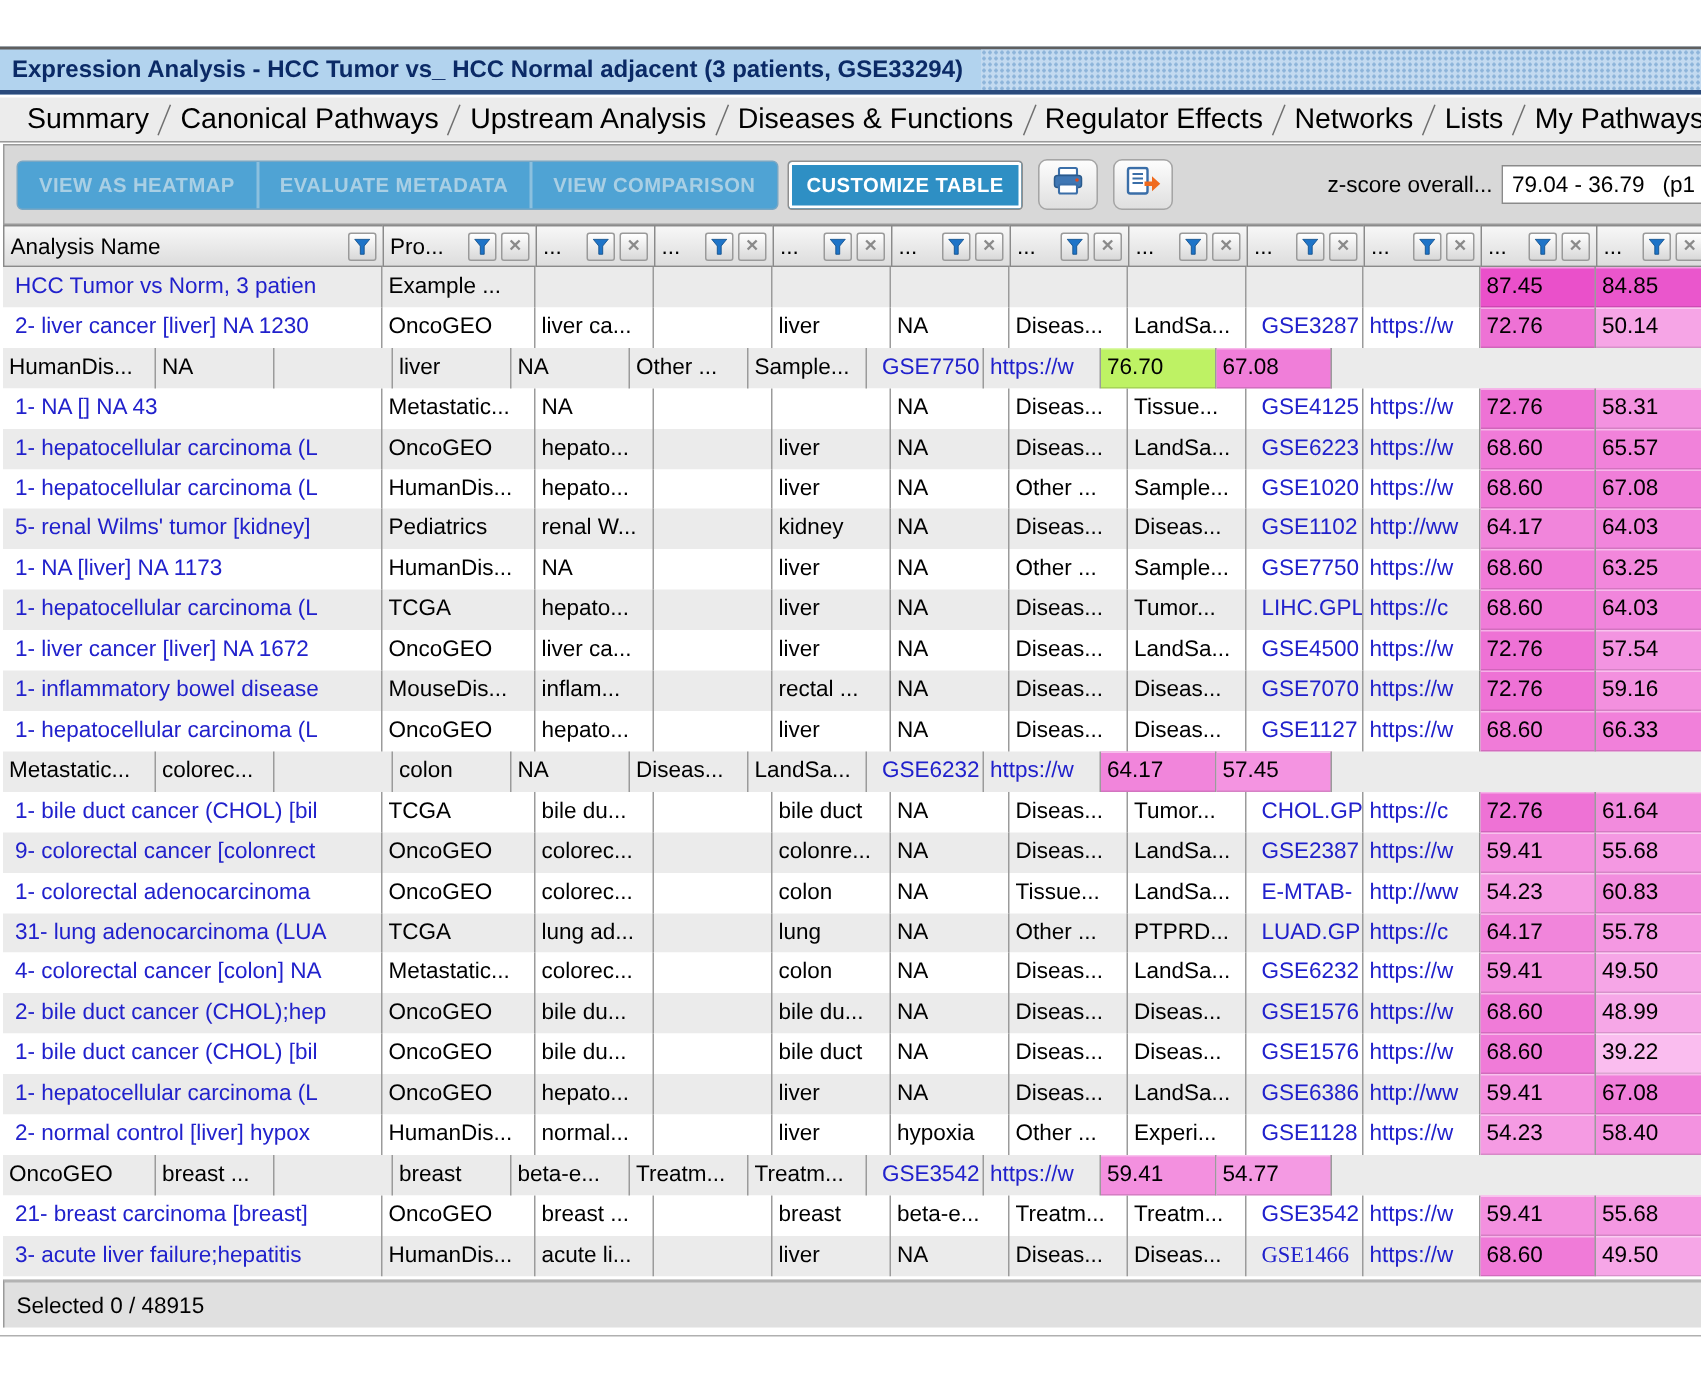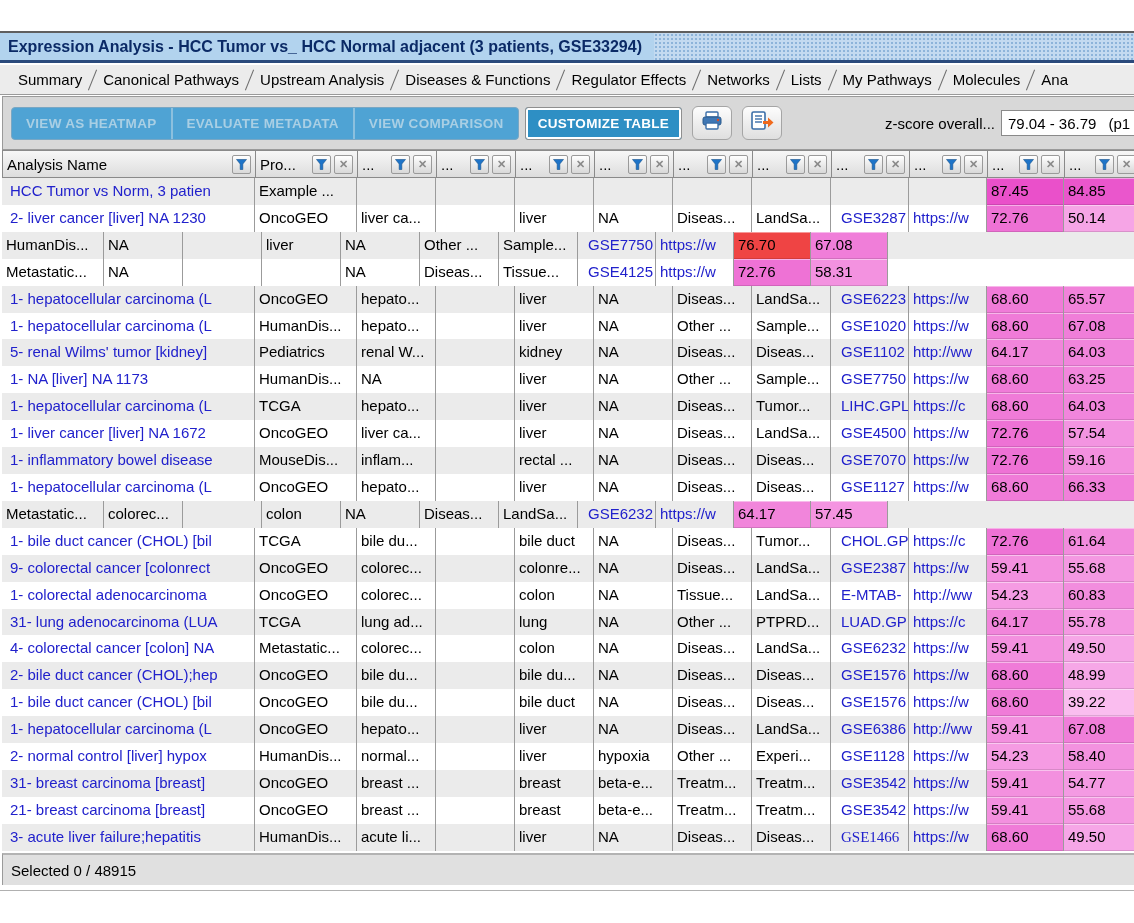--- a/index.html
+++ b/index.html
@@ -10,21 +10,21 @@
   .titlebar{position:absolute;top:31px;left:0;width:1134px;height:32px;display:flex;align-items:stretch;
             background:#b2d3ee;border-top:2px solid #5f5f5f;border-bottom:3px solid #2a4a7c;box-sizing:border-box;}
   .titlebar .title{font-weight:bold;font-size:16px;color:#0b2a66;padding:0 12px 0 8px;white-space:nowrap;
                    display:flex;align-items:center;}
   .titlebar .pattern{flex:1;background-color:#c3daf0;
       background-image:radial-gradient(#8db4da 1px, rgba(0,0,0,0) 1.4px);background-size:4px 4px;}
 
   
   .tabbar{position:absolute;top:65px;left:0;width:1140px;height:30px;display:flex;align-items:center;
           background:#ececec;border-bottom:1px solid #9a9a9a;box-sizing:border-box;padding-left:8px;overflow:hidden;}
-  .tab{font-size:15px;color:#000;padding:4px 10px;white-space:nowrap;cursor:default;}
+  .tab{font-size:19px;color:#000;padding:4px 10px;white-space:nowrap;cursor:default;}
   .tabsep{width:1px;height:22px;background:#6f6f6f;transform:rotate(22deg);flex:0 0 1px;}
 
   
   .toolbar{position:absolute;top:96px;left:2px;width:1140px;height:54px;background:#d8d8d8;
            border:1px solid #9a9a9a;border-right:none;box-sizing:border-box;display:flex;align-items:center;padding-left:8px;}
   .btn-group{display:flex;background:#4fa3d4;border:1px solid #79a7c4;border-radius:4px;overflow:hidden;}
   .dis-btn{padding:8px 14px;color:#a9cfe4;font-weight:bold;font-size:13.5px;letter-spacing:.3px;
            border-right:2px solid #8cc0de;white-space:nowrap;cursor:default;}
   .dis-btn:last-child{border-right:none;}
   .customize-btn{margin-left:6px;background:#2e8fc4;color:#fff;font-weight:bold;font-size:13.5px;letter-spacing:.3px;
@@ -298,24 +298,25 @@
       <div class="trow">
         <div class="tcell" style="width: 102px;">HumanDis...</div>
         <div class="tcell" style="width: 79px;">NA</div>
         <div class="tcell" style="width: 79px;"></div>
         <div class="tcell" style="width: 79px;">liver</div>
         <div class="tcell" style="width: 79px;">NA</div>
         <div class="tcell" style="width: 79px;">Other ...</div>
         <div class="tcell" style="width: 79px;">Sample...</div>
         <div class="tcell link ds" style="width: 78px;">GSE7750</div>
         <div class="tcell link" style="width: 78px;">https://w</div>
-        <div class="tcell zcell" style="width: 77px; background: #ef4444;">76.70</div>
+        <div class="tcell zcell" style="width: 77px; background: #bef264;">76.70</div>
         <div class="tcell zcell" style="width: 77px; background: rgb(240, 126, 217);">67.08</div>
       </div>
       <div class="trow">
+        <div class="tcell namec link" style="width: 253px;">1- NA [] NA 43</div>
         <div class="tcell" style="width: 102px;">Metastatic...</div>
         <div class="tcell" style="width: 79px;">NA</div>
         <div class="tcell" style="width: 79px;"></div>
         <div class="tcell" style="width: 79px;"></div>
         <div class="tcell" style="width: 79px;">NA</div>
         <div class="tcell" style="width: 79px;">Diseas...</div>
         <div class="tcell" style="width: 79px;">Tissue...</div>
         <div class="tcell link ds" style="width: 78px;">GSE4125</div>
         <div class="tcell link" style="width: 78px;">https://w</div>
         <div class="tcell zcell" style="width: 77px; background: rgb(238, 114, 213);">72.76</div>
@@ -566,21 +567,20 @@
         <div class="tcell" style="width: 79px;">liver</div>
         <div class="tcell" style="width: 79px;">hypoxia</div>
         <div class="tcell" style="width: 79px;">Other ...</div>
         <div class="tcell" style="width: 79px;">Experi...</div>
         <div class="tcell link ds" style="width: 78px;">GSE1128</div>
         <div class="tcell link" style="width: 78px;">https://w</div>
         <div class="tcell zcell" style="width: 77px; background: rgb(245, 155, 227);">54.23</div>
         <div class="tcell zcell" style="width: 77px; background: rgb(243, 146, 224);">58.40</div>
       </div>
       <div class="trow">
-        <div class="tcell namec link" style="width: 253px;">31- breast carcinoma [breast]</div>
         <div class="tcell" style="width: 102px;">OncoGEO</div>
         <div class="tcell" style="width: 79px;">breast ...</div>
         <div class="tcell" style="width: 79px;"></div>
         <div class="tcell" style="width: 79px;">breast</div>
         <div class="tcell" style="width: 79px;">beta-e...</div>
         <div class="tcell" style="width: 79px;">Treatm...</div>
         <div class="tcell" style="width: 79px;">Treatm...</div>
         <div class="tcell link ds" style="width: 78px;">GSE3542</div>
         <div class="tcell link" style="width: 78px;">https://w</div>
         <div class="tcell zcell" style="width: 77px; background: rgb(243, 144, 223);">59.41</div>

